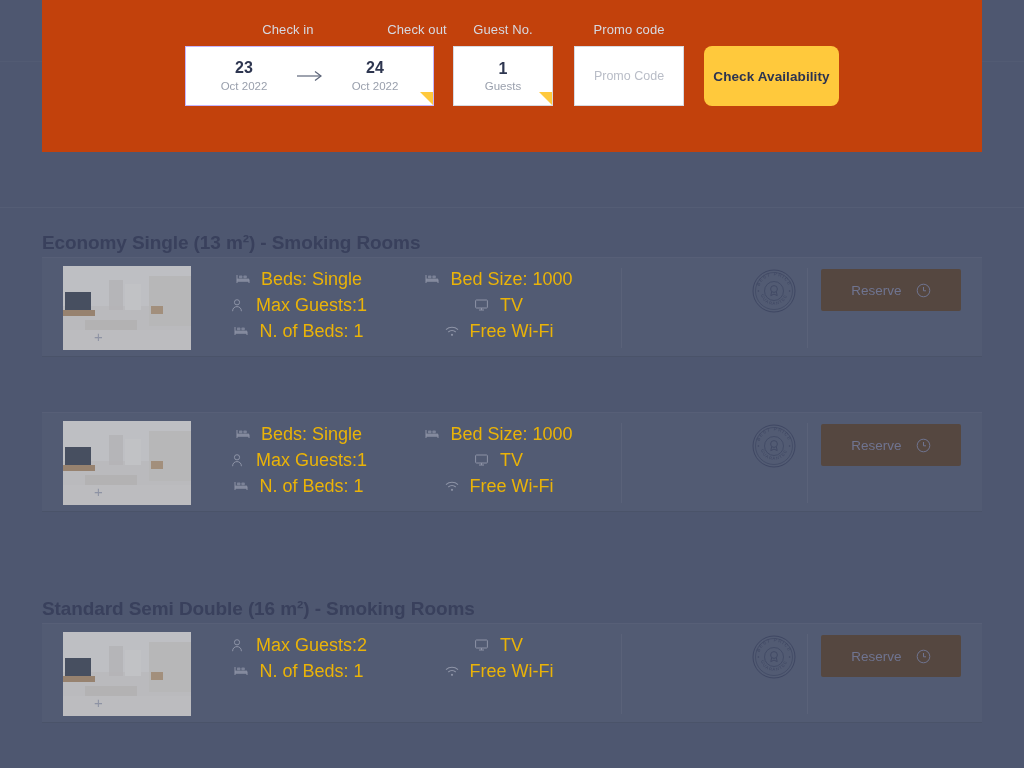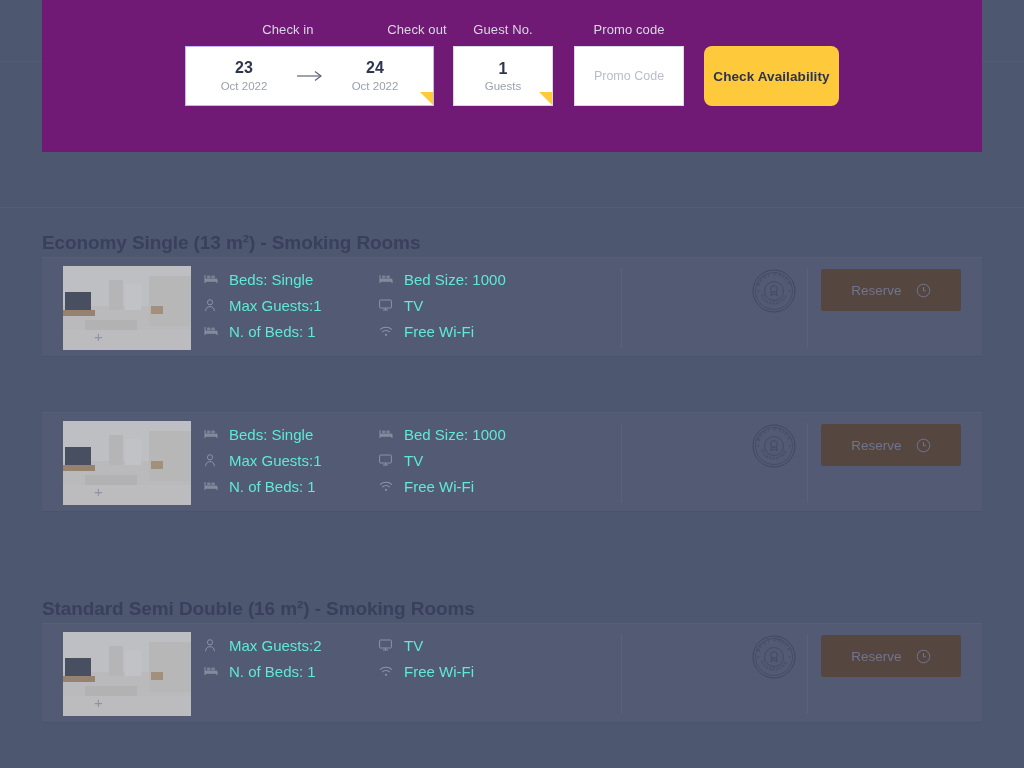--- a/index.html
+++ b/index.html
@@ -36,21 +36,21 @@
     left: 0; top: 61px;
     width: 1024px; height: 1px;
     background: #525b73;
   }
 
   
   .booking-panel {
     position: absolute;
     left: 42px; top: 0;
     width: 940px; height: 152px;
-    background: #701a75;
+    background: #c2410c;
   }
 
   .booking-row {
     position: absolute;
     left: 0; top: 0;
     width: 940px; height: 152px;
   }
 
   .field-group { position: absolute; }
 
@@ -217,29 +217,30 @@
   .thumb-plus {
     position: absolute;
     left: 31px; bottom: 6px;
     font-size: 15px;
     color: #8e93a4;
     line-height: 1;
   }
 
   .spec-col { position: absolute; top: 8px; }
   .spec-col.left  { left: 162px; width: 190px; }
-  .spec-col.right { left: 337px; width: 200px; }
+  .spec-col.right { left: 357px; width: 200px; }
 
   .spec-row {
     display: flex;
     align-items: center;
     height: 26px;
-    font-size: 15px;
-    color: #5eead4;
+    font-size: 18px;
+    color: #eab308;
     white-space: nowrap;
+    justify-content: center;
   }
   .spec-ico {
     width: 18px;
     height: 14px;
     margin-right: 7px;
     flex: 0 0 18px;
     display: flex;
     align-items: center;
     justify-content: flex-start;
     color: #8d93a6;

